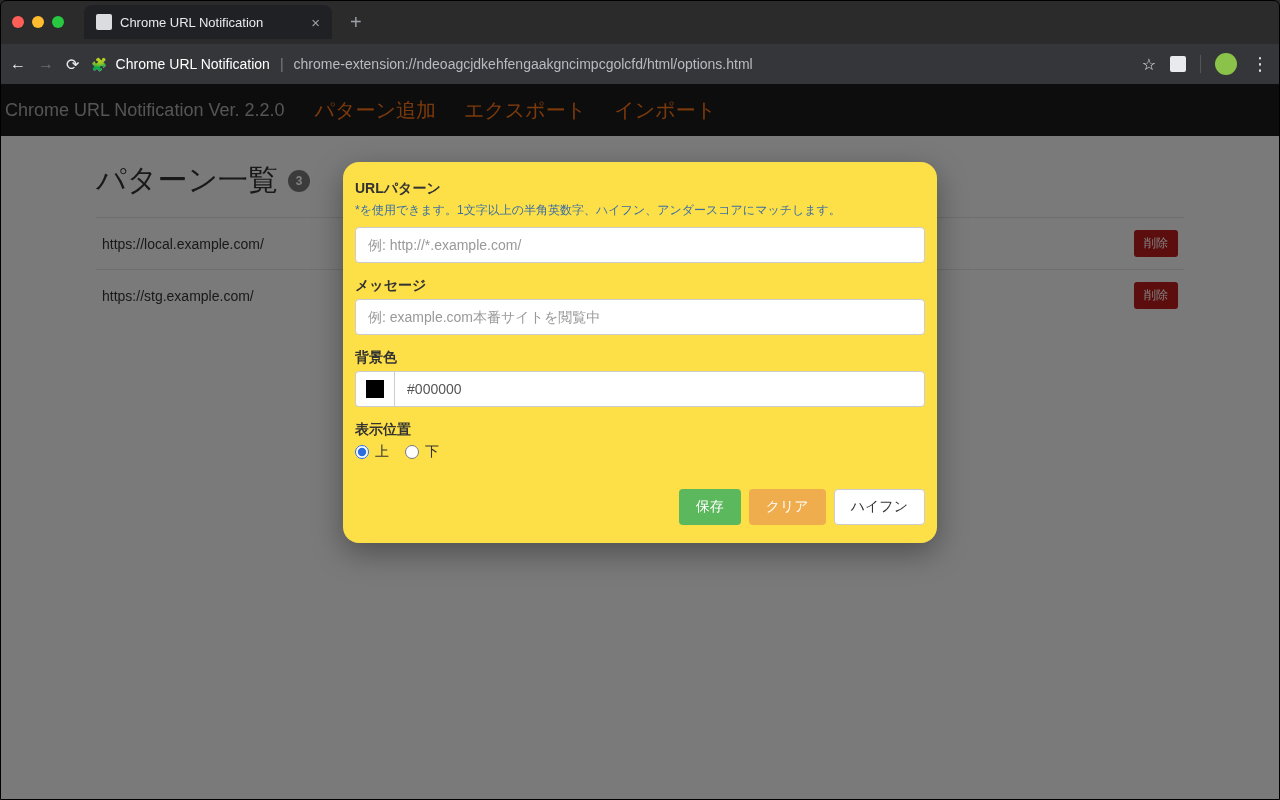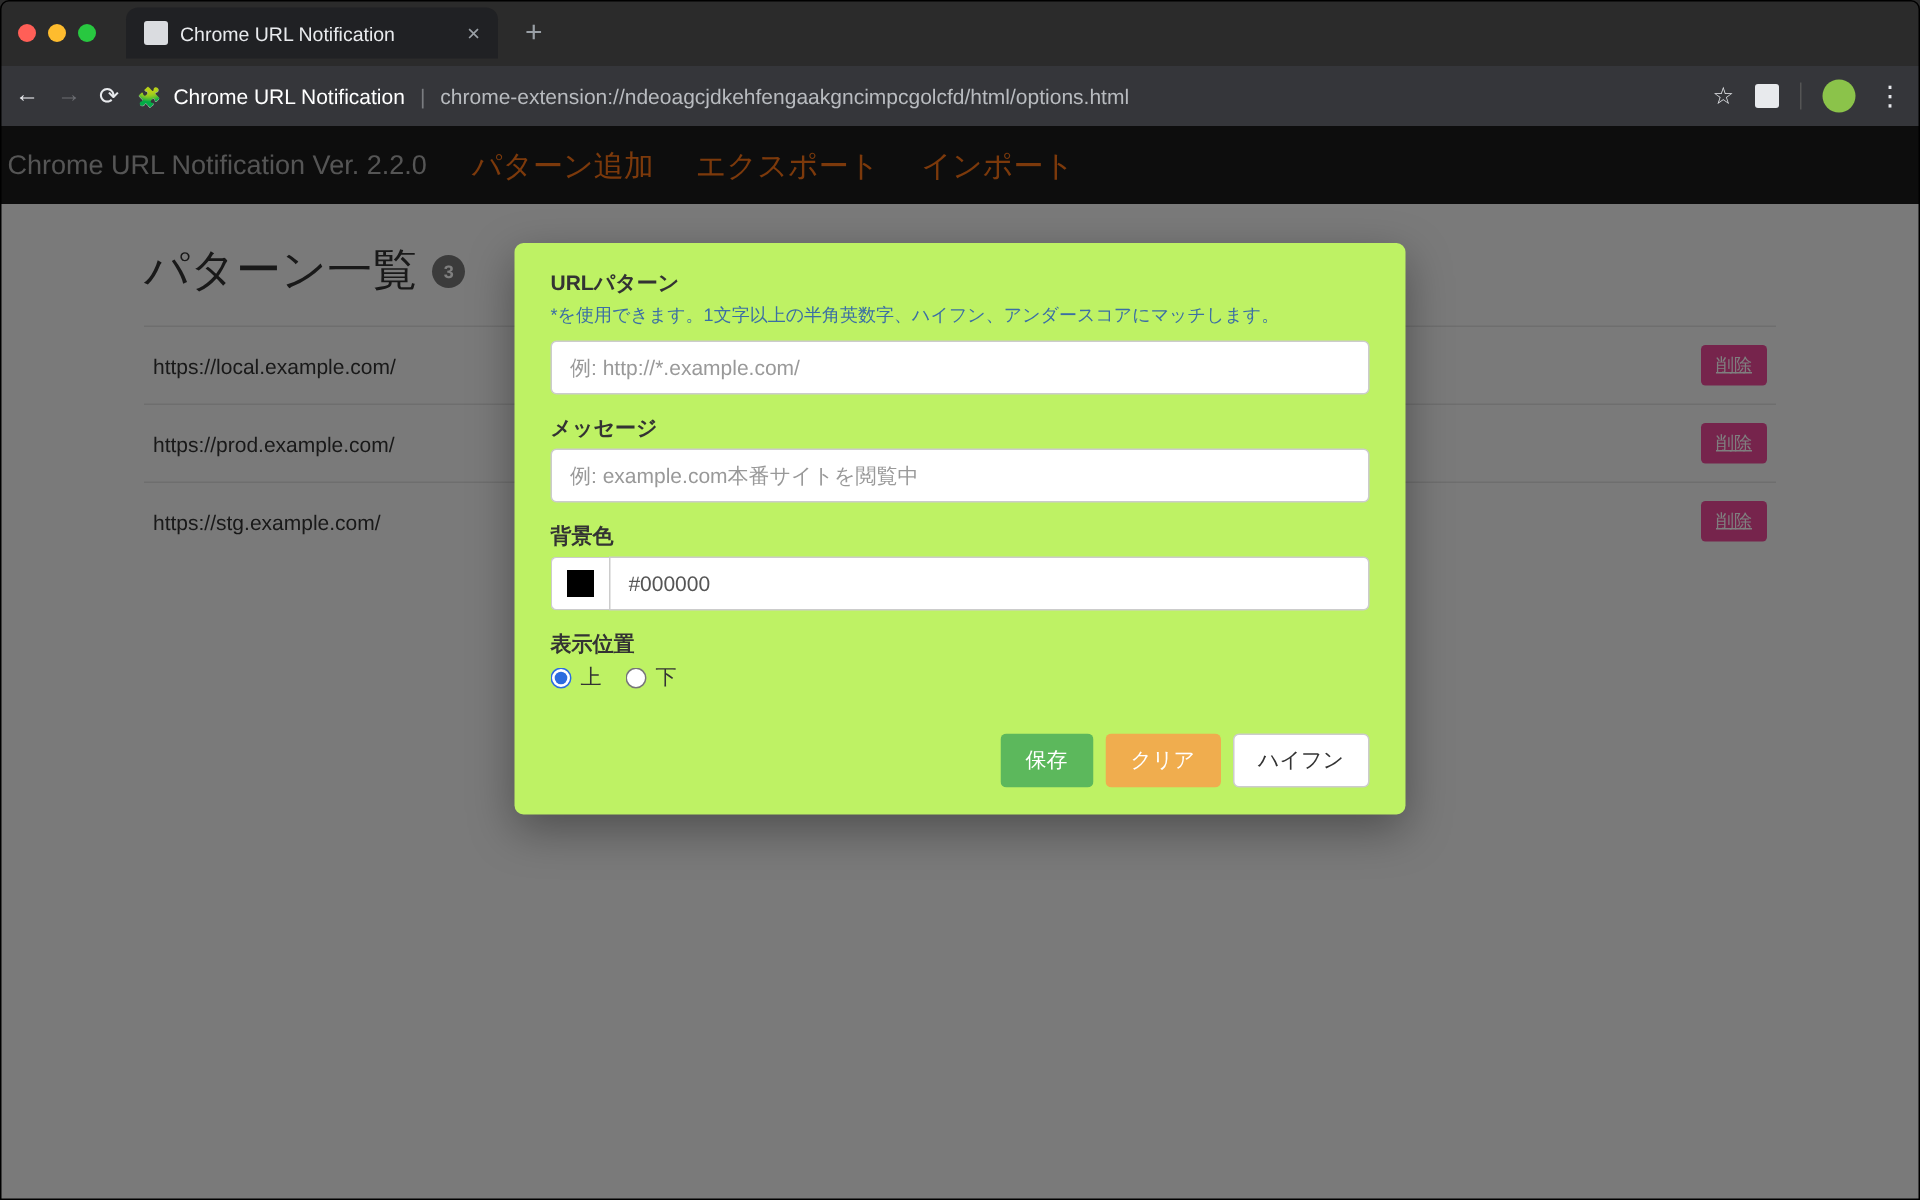--- a/index.html
+++ b/index.html
@@ -87,41 +87,41 @@
       display: inline-flex; align-items: center; justify-content: center;
       min-width: 22px; height: 22px; padding: 0 6px;
       border-radius: 11px; background: #777; color: #fff;
       font-size: 12px; font-weight: 600;
     }
     .pattern-table { width: 100%; border-collapse: collapse; }
     .pattern-table tr { border-top: 1px solid #ddd; }
     .pattern-table td { padding: 12px 6px; font-size: 14px; color: #333; }
     .pattern-table td.actions { text-align: right; }
     .btn-del {
-      display: inline-block; background: #ec4899; color: #fff;
-      font-size: 12px; padding: 5px 10px; border-radius: 3px; text-decoration: underline;
+      display: inline-block; background: #b91c1c; color: #fff;
+      font-size: 12px; padding: 5px 10px; border-radius: 3px;
     }
 
     
     .overlay {
       position: absolute; inset: 0;
       background: rgba(0,0,0,0.5);
       top: 0;
     }
     .overlay-from-content { top: 84px; }
 
     .modal {
       position: absolute;
       left: 50%; top: 162px;
       transform: translateX(-50%);
       width: 594px;
-      background: #bef264;
-      border-radius: 6px;
+      background: #fde047;
+      border-radius: 16px;
       box-shadow: 0 10px 30px rgba(0,0,0,0.35);
-      padding: 18px 24px;
+      padding: 18px 12px;
     }
     .form-group { margin-bottom: 14px; }
     .form-label { display: block; font-weight: 700; font-size: 14px; color: #333; margin-bottom: 4px; }
     .help-text { font-size: 12px; color: #3b6ea5; margin-bottom: 8px; }
     .form-control {
       width: 100%; height: 36px;
       border: 1px solid #ccc; border-radius: 4px;
       padding: 6px 12px; font-size: 14px; color: #555;
     }
     .form-control::placeholder { color: #999; }
@@ -198,24 +198,20 @@
 
 <div class="page-body">
   <div class="page-heading">
     <span>パターン一覧</span>
     <span class="count-badge">3</span>
   </div>
   <table class="pattern-table">
     <tbody>
         <tr>
       <td>https://local.example.com/</td>
-      <td class="actions"><span class="btn-del">削除</span></td>
-    </tr>
-    <tr>
-      <td>https://prod.example.com/</td>
       <td class="actions"><span class="btn-del">削除</span></td>
     </tr>
     <tr>
       <td>https://stg.example.com/</td>
       <td class="actions"><span class="btn-del">削除</span></td>
     </tr>
   </tbody>
     </table>
 </div>
 

